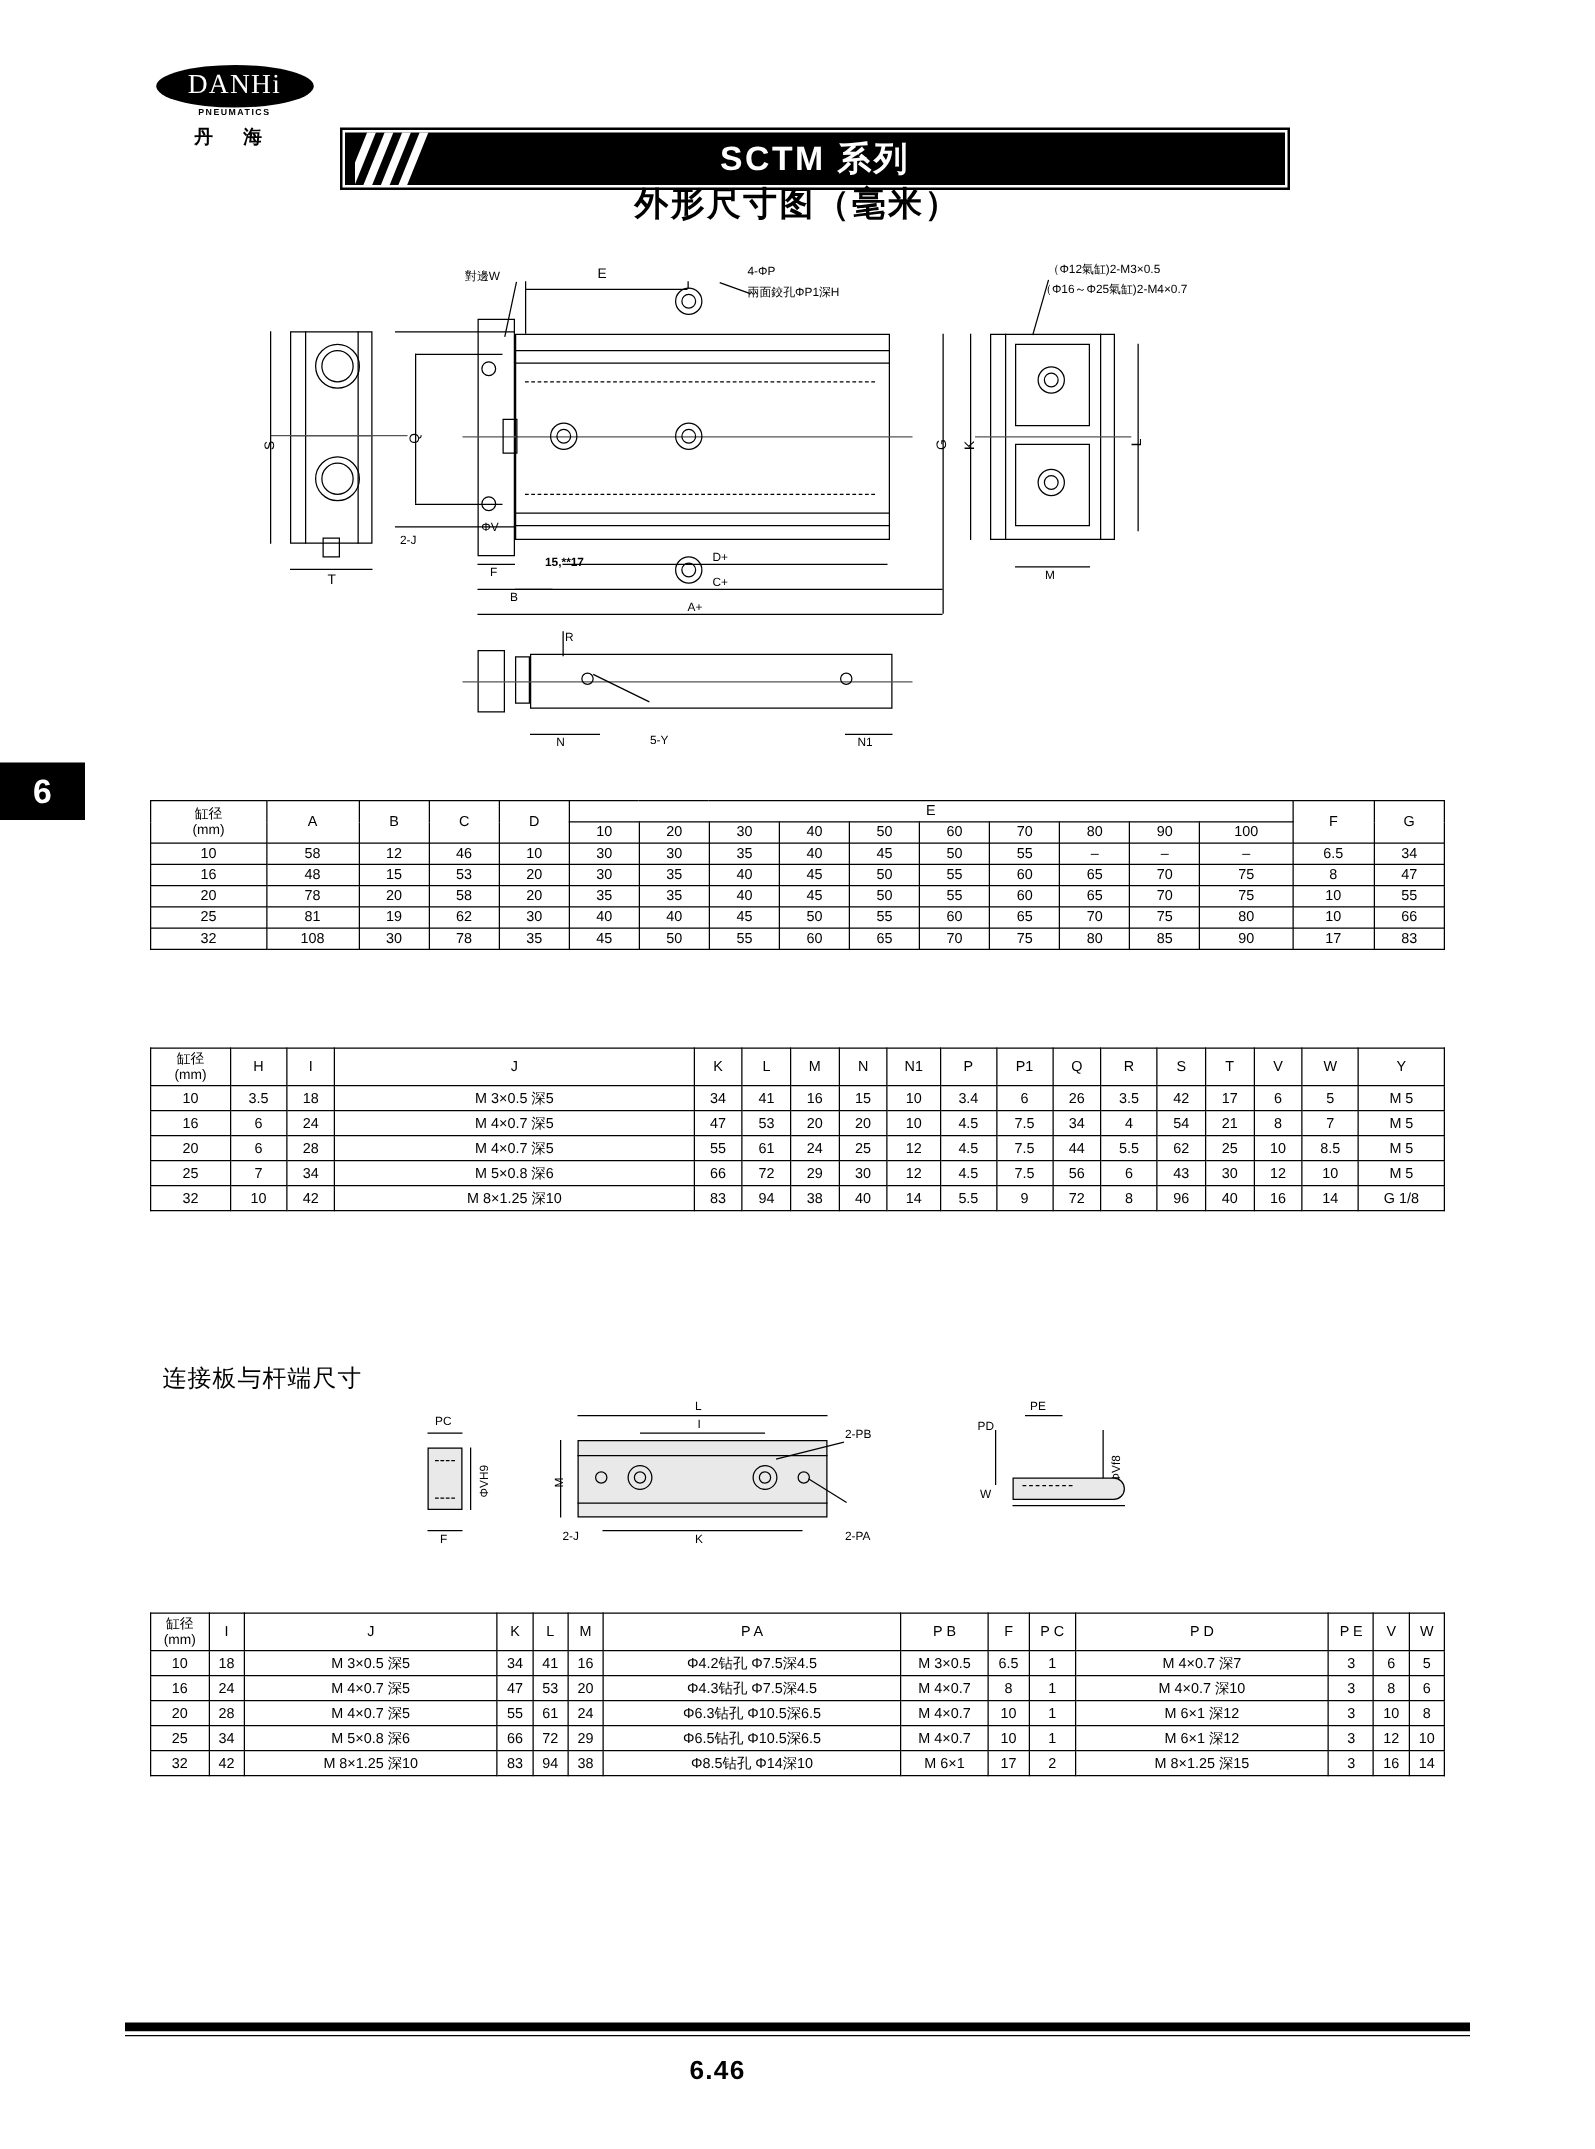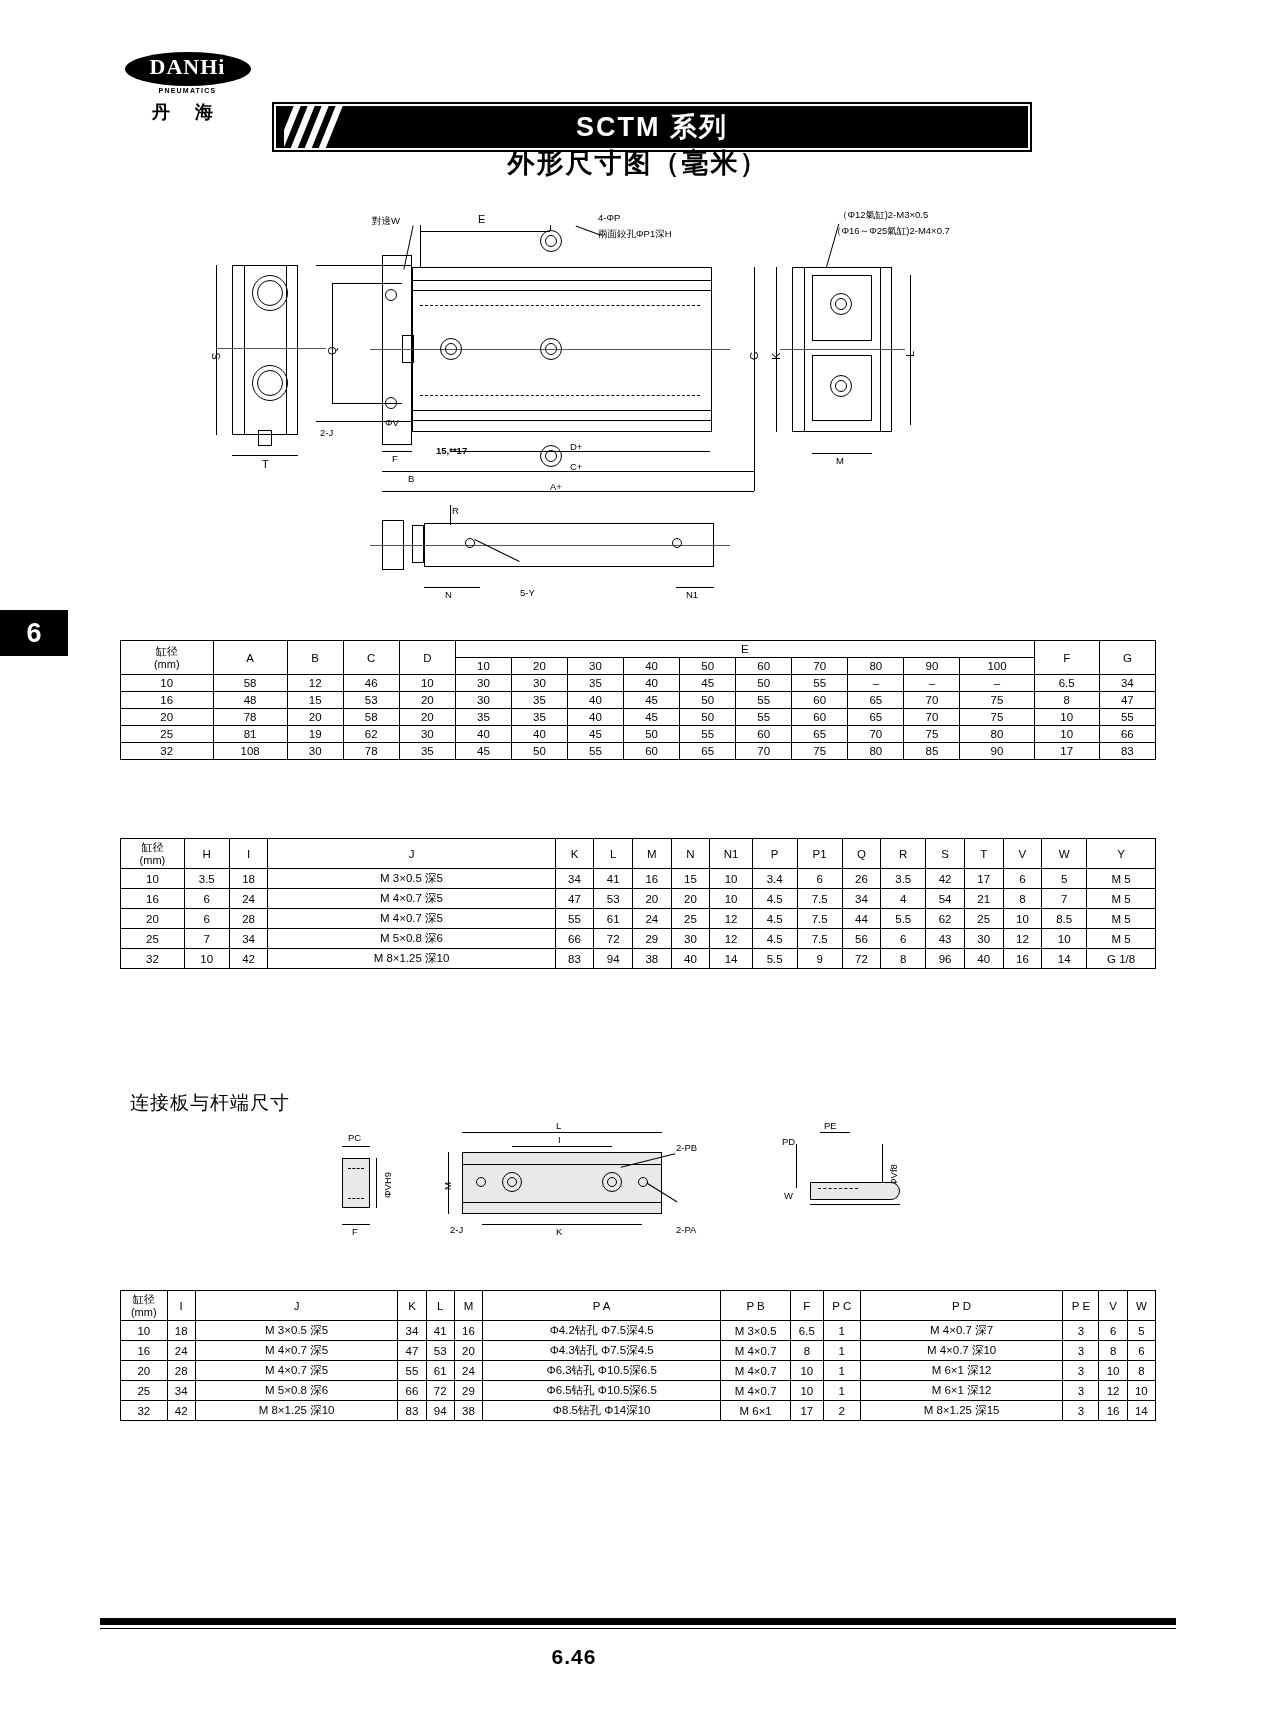--- a/index.html
+++ b/index.html
@@ -12,30 +12,30 @@
   }
   
   .header { position:absolute; left:0; top:44px; width:1276px; height:76px; }
   .logo {
     position:absolute; left:120px; top:8px; width:135px; height:66px;
     text-align:center;
   }
   .logo-oval {
     width:126px; height:34px; margin:0 auto;
     background:#000; border-radius:50%/50%;
-    color:#fff; font-weight:bold; font-size:21px;
+    color:#fff; font-weight:normal; font-size:21px;
     line-height:30px; letter-spacing:1px;
     position:relative;
   }
   .logo-oval .bigname { font-family:"Liberation Serif", serif; font-size:22px; }
   .logo-sub {
     font-size:7px; letter-spacing:1.2px; color:#000;
     margin-top:1px; font-weight:bold;
   }
-  .logo-cn { font-size:18px; font-weight:bold; margin-top:6px; letter-spacing:10px; }
+  .logo-cn { font-size:15px; font-weight:bold; margin-top:6px; letter-spacing:10px; }
 
   .title-bar {
     position:absolute; left:272px; top:58px; width:760px; height:50px;
     border:2px solid #000; box-sizing:border-box; padding:2px;
   }
   .title-bar-inner {
     width:100%; height:100%; background:#000; position:relative;
     display:flex; align-items:center; justify-content:center;
   }
   .title-bar-inner .slashes {

